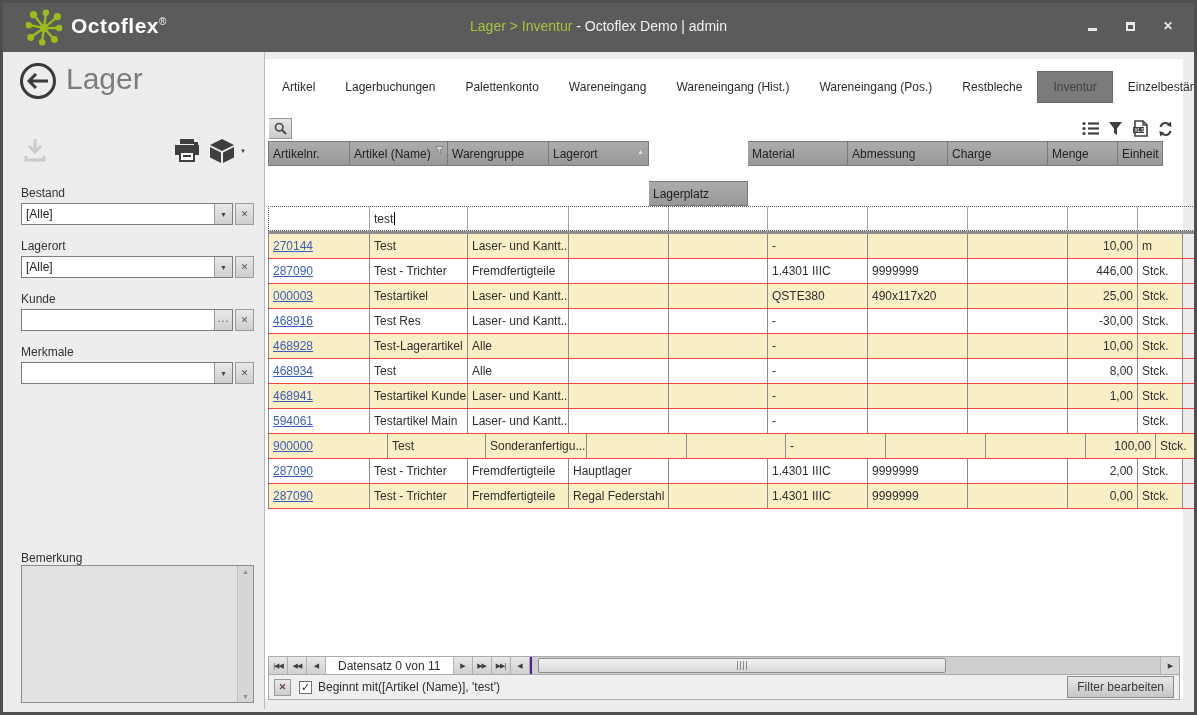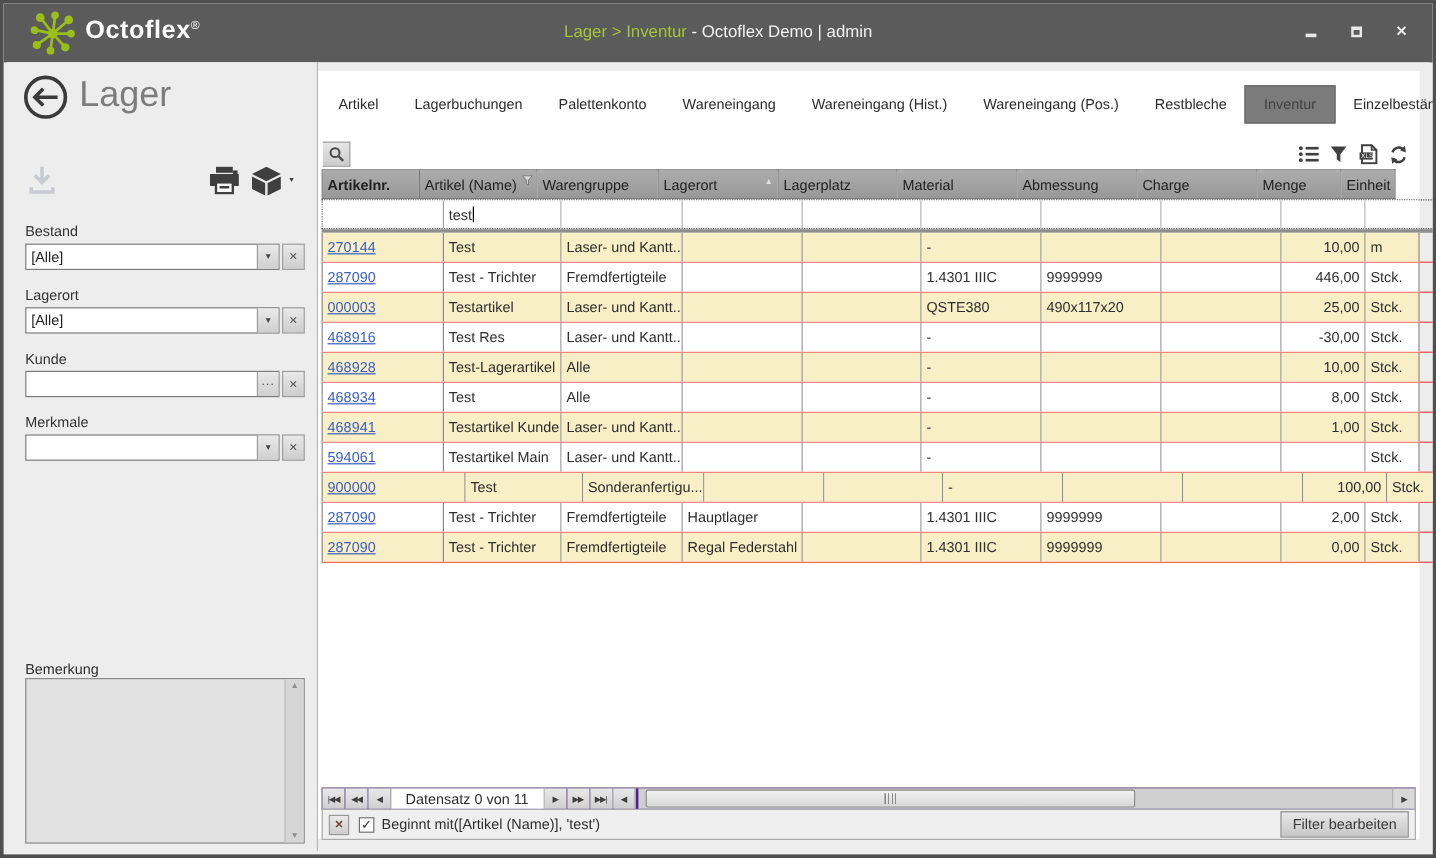--- a/index.html
+++ b/index.html
@@ -277,37 +277,37 @@
             <path d="M3.5 6 A 5.2 5.2 0 0 1 13 4.5" fill="none" stroke="#3F3F3F" stroke-width="2.1"></path>
             <polygon points="13.8,0.5 14.6,6 9.6,4.2" fill="#3F3F3F"></polygon>
             <path d="M13.5 10 A 5.2 5.2 0 0 1 4 11.5" fill="none" stroke="#3F3F3F" stroke-width="2.1"></path>
             <polygon points="3.2,15.5 2.4,10 7.4,11.8" fill="#3F3F3F"></polygon>
           </svg>
         </div>
       </div>
 
       <div class="grid">
         <div class="grid-header">
-            <div class="hcell" style="width: 82px; font-weight: bold;">
+            <div class="hcell" style="width: 82px;">
               <span>Artikelnr.</span>
             </div>
             <div class="hcell" style="width: 98px;">
               <span>Artikel (Name)</span>
               <svg class="hicon" width="9" height="9" viewBox="0 0 10 10">
                 <path d="M0.5 0.5 L9.5 0.5 L6 4.5 L6 9 L4 7.8 L4 4.5 Z" fill="#DADADA" stroke="#6E6E6E" stroke-width="0.8"></path>
               </svg>
             </div>
             <div class="hcell" style="width: 101px;">
               <span>Warengruppe</span>
             </div>
             <div class="hcell" style="width: 100px;">
               <span>Lagerort</span>
               <span class="sort">▲</span>
             </div>
-            <div class="hcell" style="width: 99px;">
+            <div class="hcell" style="width: 99px; margin-top: 40px;">
               <span>Lagerplatz</span>
             </div>
             <div class="hcell" style="width: 100px;">
               <span>Material</span>
             </div>
             <div class="hcell" style="width: 100px;">
               <span>Abmessung</span>
             </div>
             <div class="hcell" style="width: 100px;">
               <span>Charge</span>

